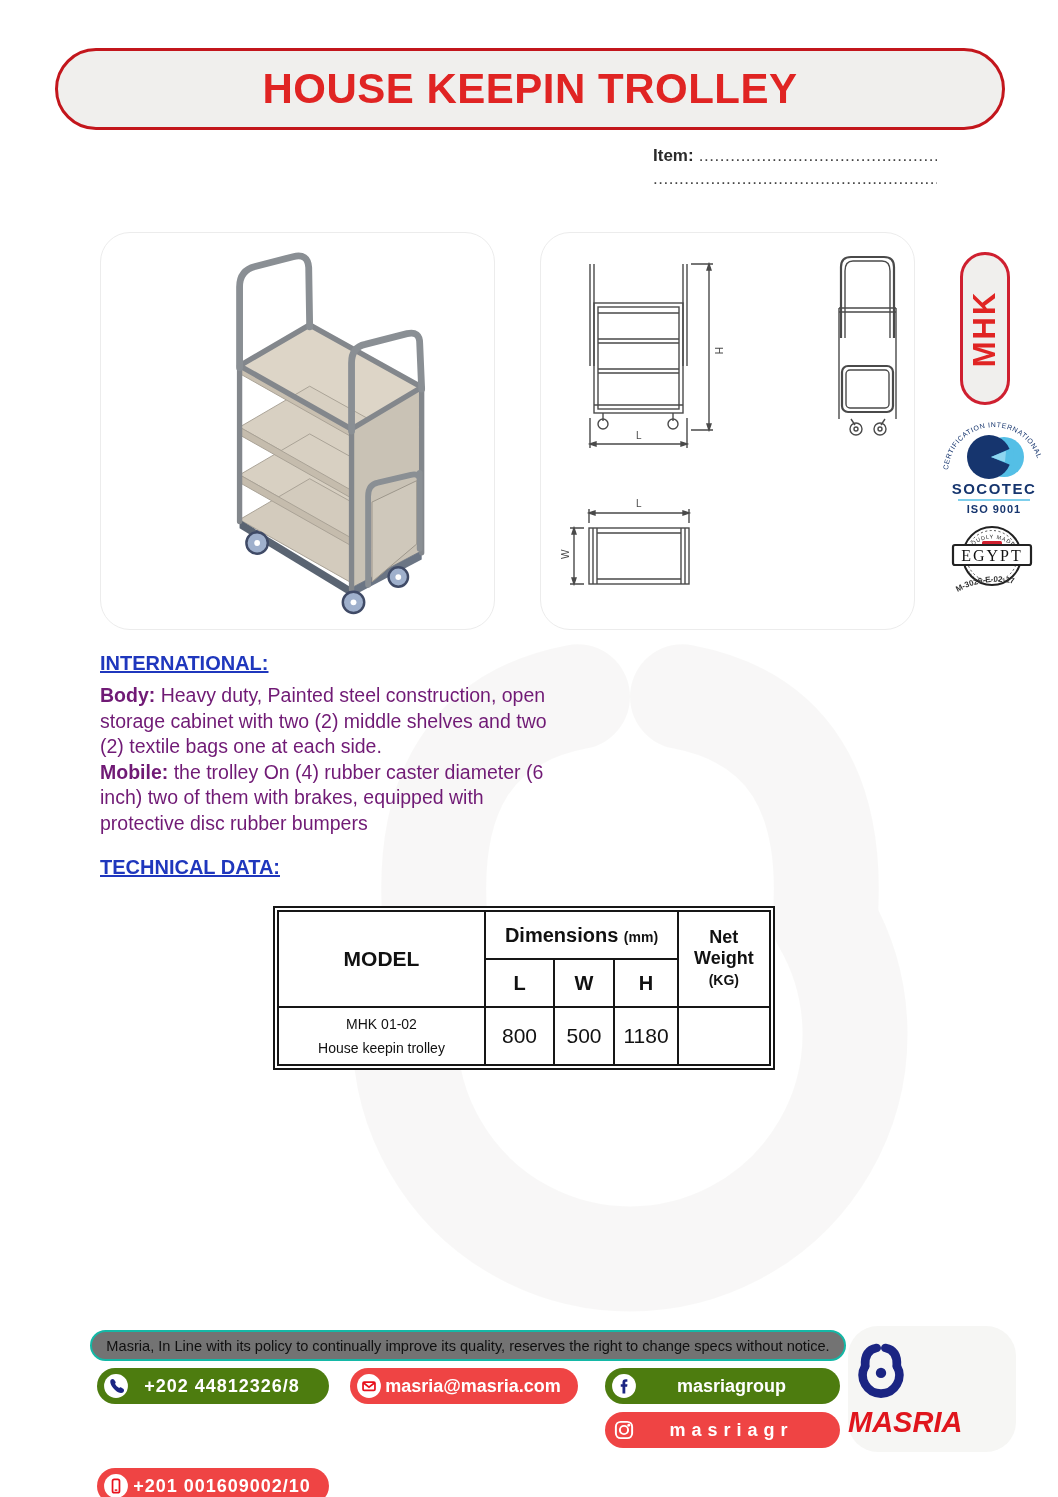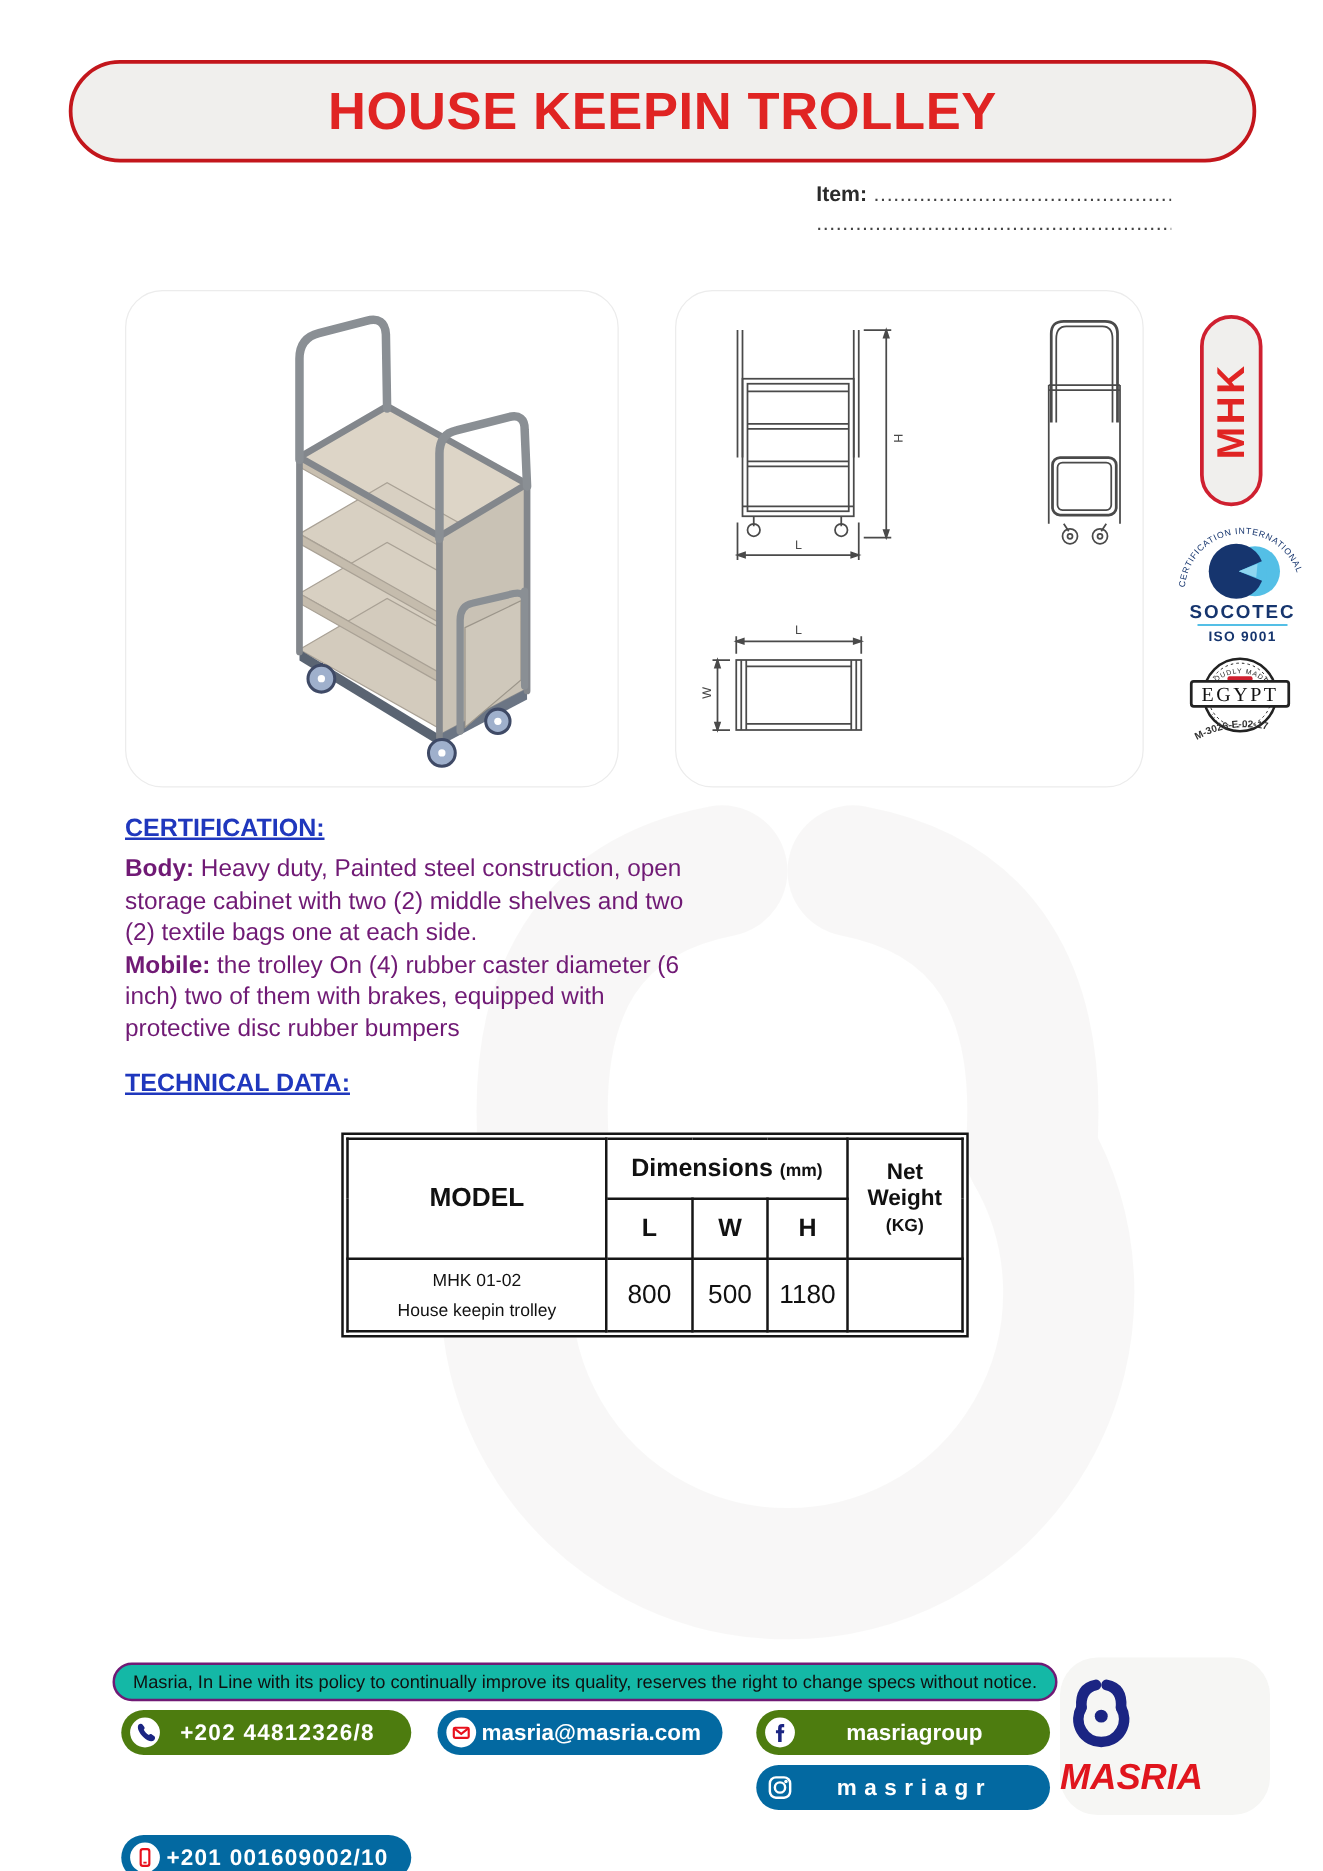--- a/index.html
+++ b/index.html
@@ -49,31 +49,31 @@
   .th-dims .unit { font-size:14px; }
   .th-net { width:84px; font-size:18px; font-weight:800; line-height:21px; padding:15px; }
   .th-net .unit { font-size:14px; }
   .th-lwh { font-size:20px; font-weight:800; height:38px; }
   .c-l { width:69px; } .c-w { width:60px; } .c-h { width:64px; }
   .td-model { font-size:14px; line-height:24px; height:58px; }
   .td-num { font-size:21px; }
   
   .disclaimer {
     position:absolute; left:90px; top:1330px; width:756px; height:31px;
-    background:#14b8a6; border:2px solid #701a75; border-radius:16px;
+    background:#737373; border:2px solid #14b8a6; border-radius:16px;
     display:flex; align-items:center; justify-content:center;
     font-size:14.6px; color:#101010; font-weight:500; white-space:nowrap;
   }
   .contact {
     position:absolute; height:36px; border-radius:18px; color:#fff;
     display:flex; align-items:center; font-weight:700; font-size:18px;
   }
   .contact .txt { flex:1; text-align:center; padding-right:14px; }
   .pill-blue { background:#4d7c0f; }
-  .pill-red { background:#0369a1; }
+  .pill-red { background:#ef4444; }
   .cicon { width:26px; height:26px; margin-left:6px; flex:0 0 auto; }
   .ls1 { letter-spacing:1px; } .ls3 { letter-spacing:3px; } .ls6 { letter-spacing:6px; }
   .masria-card {
     position:absolute; left:848px; top:1326px; width:168px; height:126px;
     background:#f6f6f4; border-radius:30px; display:flex; flex-direction:column;
     align-items:flex-start; justify-content:center;
   }
   .masria-word { color:#e0151d; font-size:29px; font-weight:800; font-style:italic; letter-spacing:0; margin-top:2px; }
 </style>
 </head>
@@ -216,21 +216,21 @@
     <circle cx="58" cy="36" r="29" fill="#fff" stroke="#222" stroke-width="2"></circle>
     <circle cx="58" cy="36" r="25.5" fill="none" stroke="#222" stroke-width="0.8" stroke-dasharray="2,2.5"></circle>
     <text font-size="5.5" fill="#222" letter-spacing="0.8"><textPath href="#egTop" startOffset="8">PROUDLY MADE IN</textPath></text>
     <rect x="48" y="21" width="20" height="4" rx="1.5" fill="#cf1f2e"></rect>
     <rect x="19" y="25" width="78" height="20" rx="2" fill="#fff" stroke="#222" stroke-width="2.2"></rect>
     <text x="58" y="41" text-anchor="middle" font-size="16" font-family="Liberation Serif, serif" letter-spacing="2" fill="#111">EGYPT</text>
     <text font-size="5" fill="#222"><textPath href="#egBot" startOffset="6">· · · · · · · · · ·</textPath></text>
     <text font-size="8" font-weight="bold" fill="#333"><textPath href="#egCode" startOffset="4">M-3026-E-02-17</textPath></text>
   </svg>
 
-  <div id="spec-h" class="spec-heading">CERTIFICATION:</div>
+  <div id="spec-h" class="spec-heading">INTERNATIONAL:</div>
   <div class="spec-body">
     <p><b>Body:</b><span> Heavy duty, Painted steel construction, open storage cabinet with two (2) middle shelves and two (2) textile bags one at each side.</span></p>
     <p><b>Mobile:</b><span> the trolley On (4) rubber caster diameter (6 inch) two of them with brakes, equipped with protective disc rubber bumpers</span></p>
   </div>
   <div id="tech-h" class="spec-heading">TECHNICAL DATA:</div>
 
   <div class="tbl-wrap">
     <table>
       <tbody>
           <tr>

